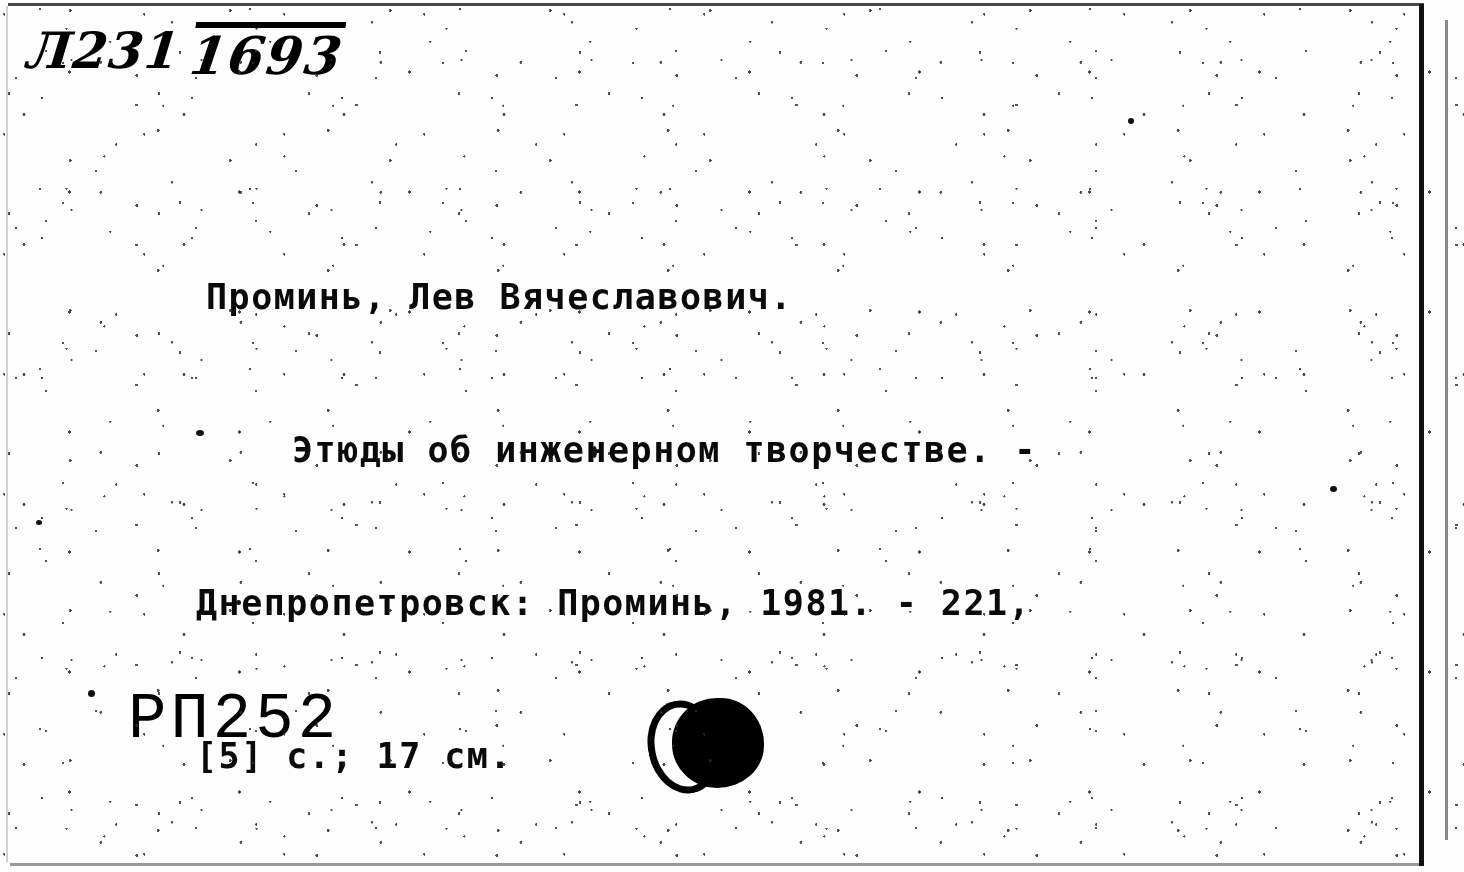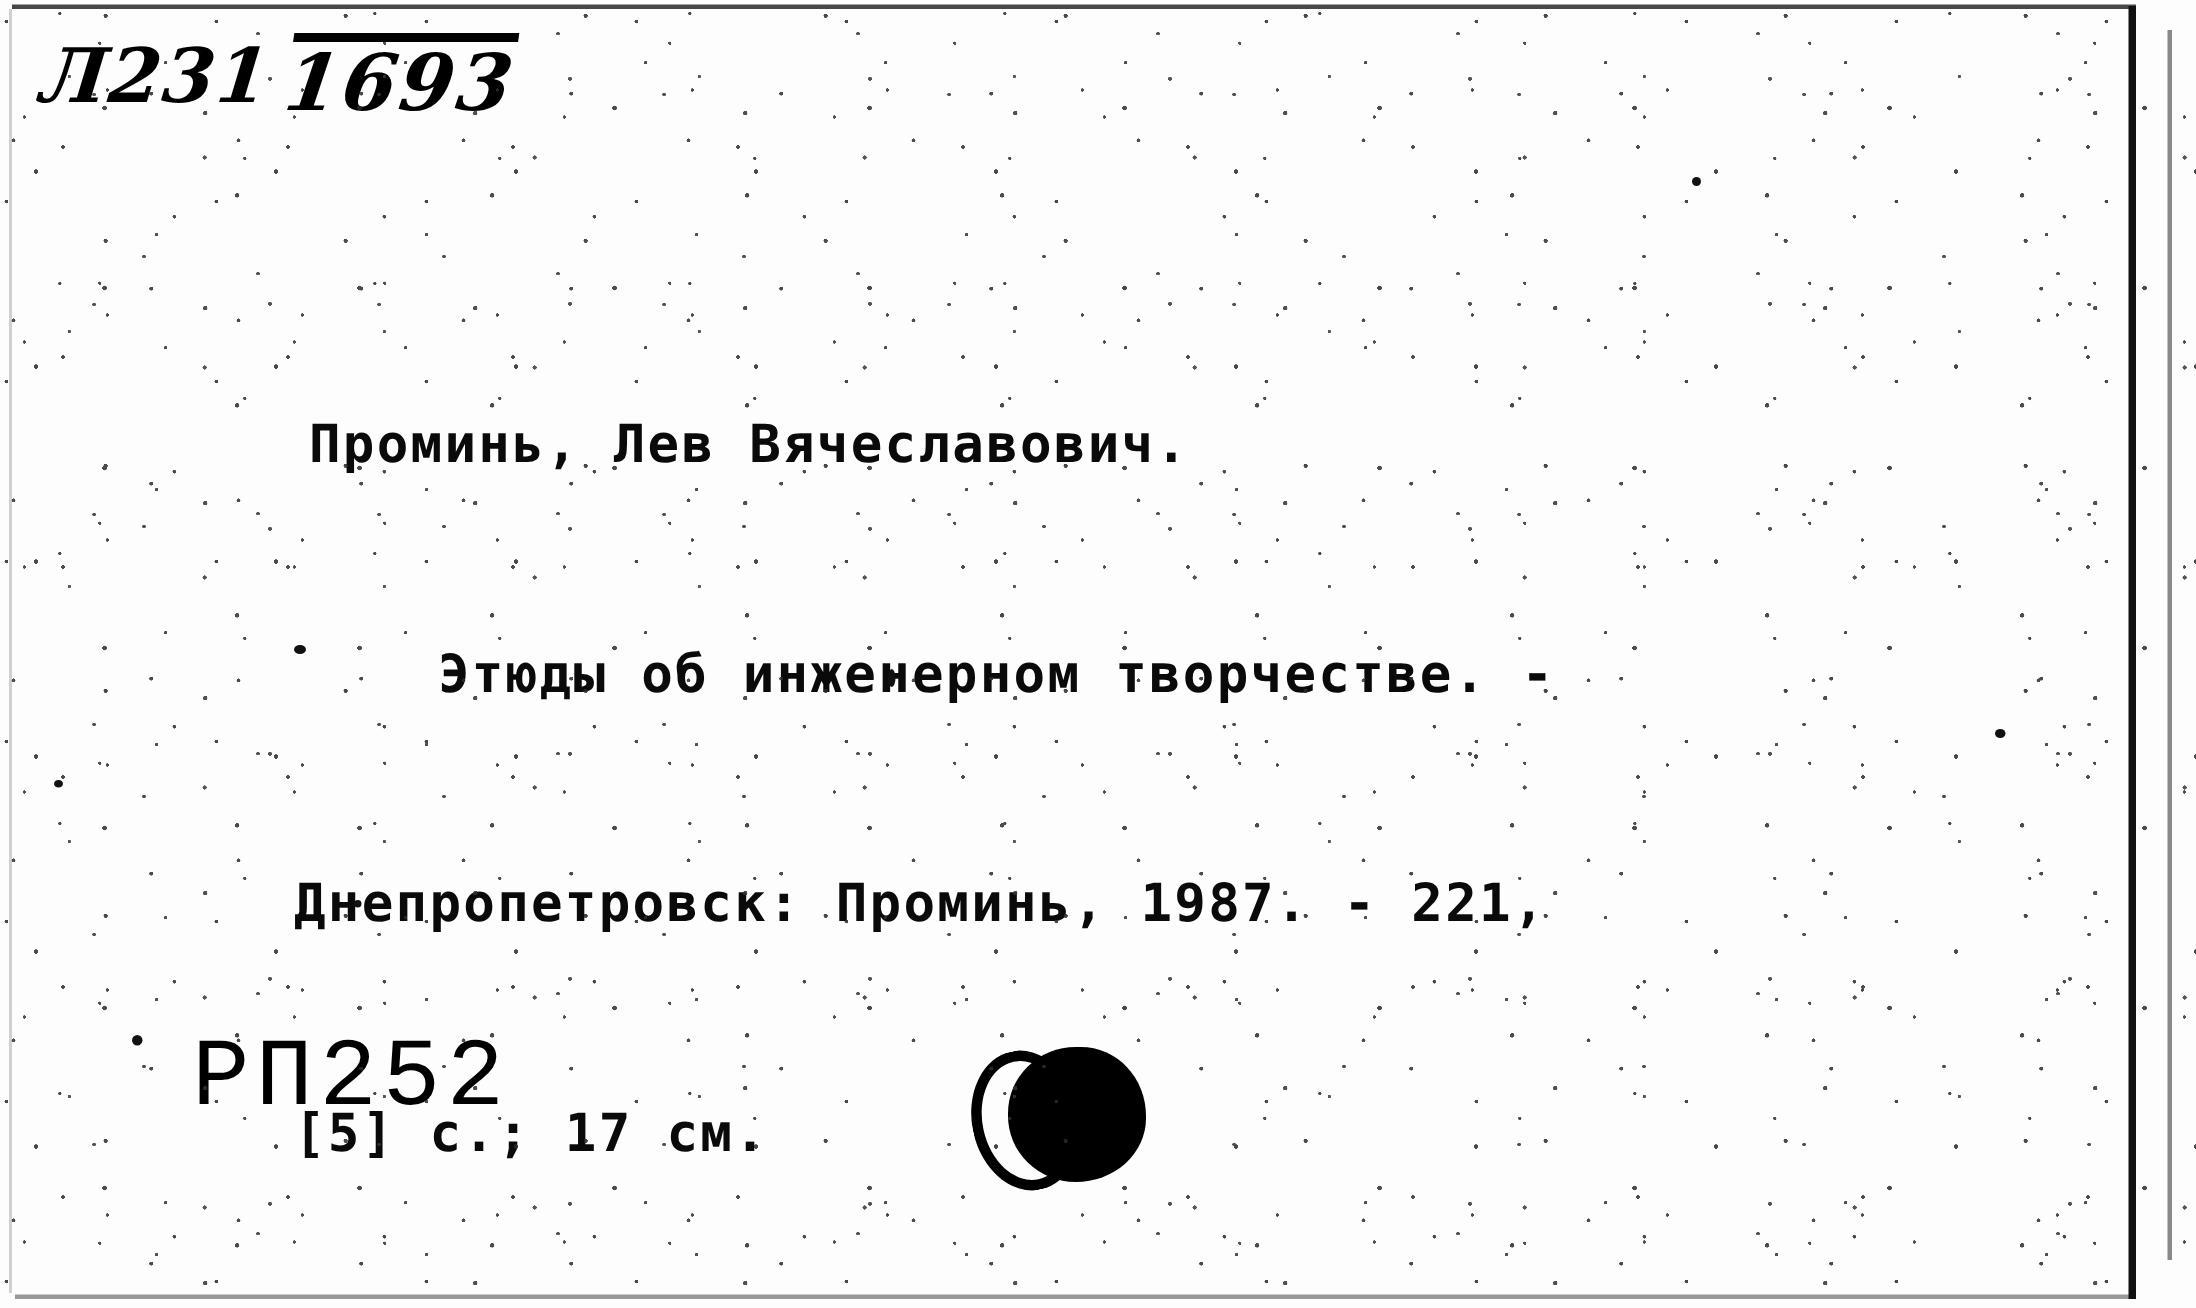--- a/index.html
+++ b/index.html
@@ -215,21 +215,21 @@
     <span class="top">Л231</span>
     <span class="frac">
       <span class="bar"></span>
       <span class="den">1693</span>
     </span>
   </div>
 
   <div class="record">
     <div class="line"><span class="indent-small"></span><span>Проминь, Лев Вячеславович.</span></div>
     <div class="line"><span class="indent"></span><span>Этюды об инженерном творчестве. -</span></div>
-    <div class="line"><span>Днепропетровск: Проминь, 1987. - 221,</span></div>
+    <div class="line"><span>Днепропетровск: Проминь, 1981. - 221,</span></div>
     <div class="line"><span class="">[5] с.; 17 см.</span></div>
     
   </div>
 
   <div class="handcode">РП252</div>
 
   <div class="blot-crescent"></div>
   <div class="blot"></div>
 
   <div class="speck" style="left:88px;top:690px;width:7px;height:7px;"></div>

